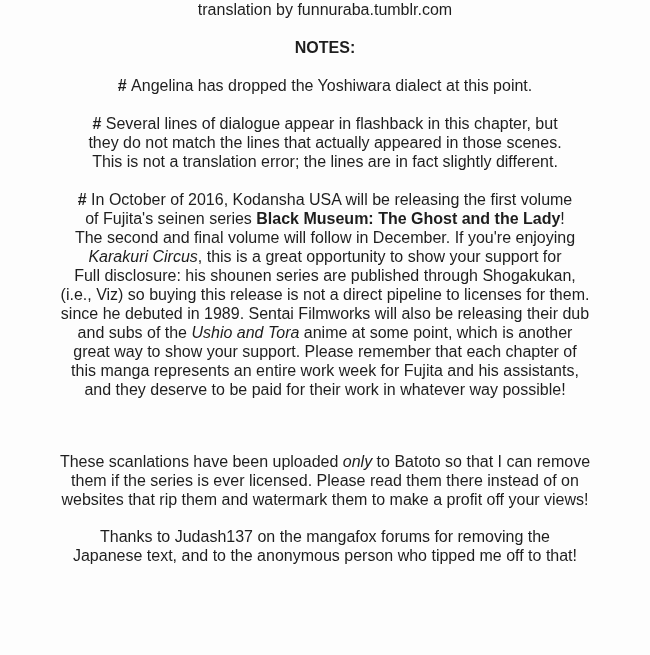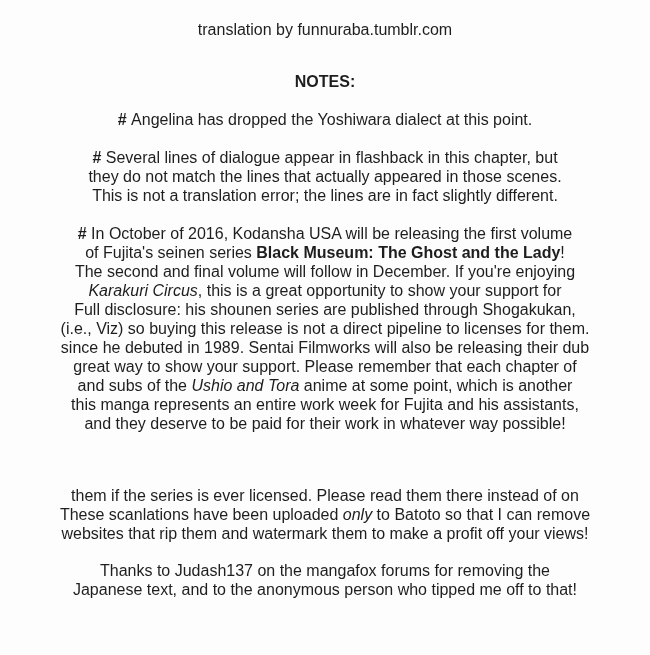--- a/index.html
+++ b/index.html
@@ -11,31 +11,30 @@
     height: 655px;
     background: #fdfdfd;
     font-family: "Liberation Sans", sans-serif;
     color: #1e1e1e;
     overflow: hidden;
   }
   .page {
     box-sizing: border-box;
     width: 650px;
     height: 498px;
-    padding-top: 20px;
     text-align: center;
     font-size: 16px;
     line-height: 19px;
     -webkit-font-smoothing: antialiased;
   }
   .credit {
     height: 19px;
   }
   .heading {
-    margin-top: 33px;
+    margin-top: 19px;
     font-weight: bold;
     height: 19px;
   }
   .para {
     margin-top: 19px;
   }
   
   #paragraphs .para:nth-child(4) {
     margin-top: 53px;
   }
@@ -66,28 +65,28 @@
         <div class="line"><span>This is not a translation error; the lines are in fact slightly different.</span></div>
       </div>
       <div class="para">
         <div class="line"><span class="b"># </span><span>In October of 2016, Kodansha USA will be releasing the first volume</span></div>
         <div class="line"><span>of Fujita's seinen series </span><span class="b">Black Museum: The Ghost and the Lady</span><span>!</span></div>
         <div class="line"><span>The second and final volume will follow in December. If you're enjoying</span></div>
         <div class="line"><span class="i">Karakuri Circus</span><span>, this is a great opportunity to show your support for</span></div>
         <div class="line"><span>Full disclosure: his shounen series are published through Shogakukan,</span></div>
         <div class="line"><span>(i.e., Viz) so buying this release is not a direct pipeline to licenses for them.</span></div>
         <div class="line"><span>since he debuted in 1989. Sentai Filmworks will also be releasing their dub</span></div>
+        <div class="line"><span>and subs of the </span><span class="i">Ushio and Tora</span><span> anime at some point, which is another</span></div>
         <div class="line"><span>great way to show your support. Please remember that each chapter of</span></div>
-        <div class="line"><span>and subs of the </span><span class="i">Ushio and Tora</span><span> anime at some point, which is another</span></div>
         <div class="line"><span>this manga represents an entire work week for Fujita and his assistants,</span></div>
         <div class="line"><span>and they deserve to be paid for their work in whatever way possible!</span></div>
       </div>
       <div class="para">
+        <div class="line"><span>These scanlations have been uploaded </span><span class="i">only</span><span> to Batoto so that I can remove</span></div>
         <div class="line"><span>them if the series is ever licensed. Please read them there instead of on</span></div>
-        <div class="line"><span>These scanlations have been uploaded </span><span class="i">only</span><span> to Batoto so that I can remove</span></div>
         <div class="line"><span>websites that rip them and watermark them to make a profit off your views!</span></div>
       </div>
       <div class="para">
         <div class="line"><span>Thanks to Judash137 on the mangafox forums for removing the</span></div>
         <div class="line"><span>Japanese text, and to the anonymous person who tipped me off to that!</span></div>
       </div>
     </div>
 </div>
 
 </body></html>

